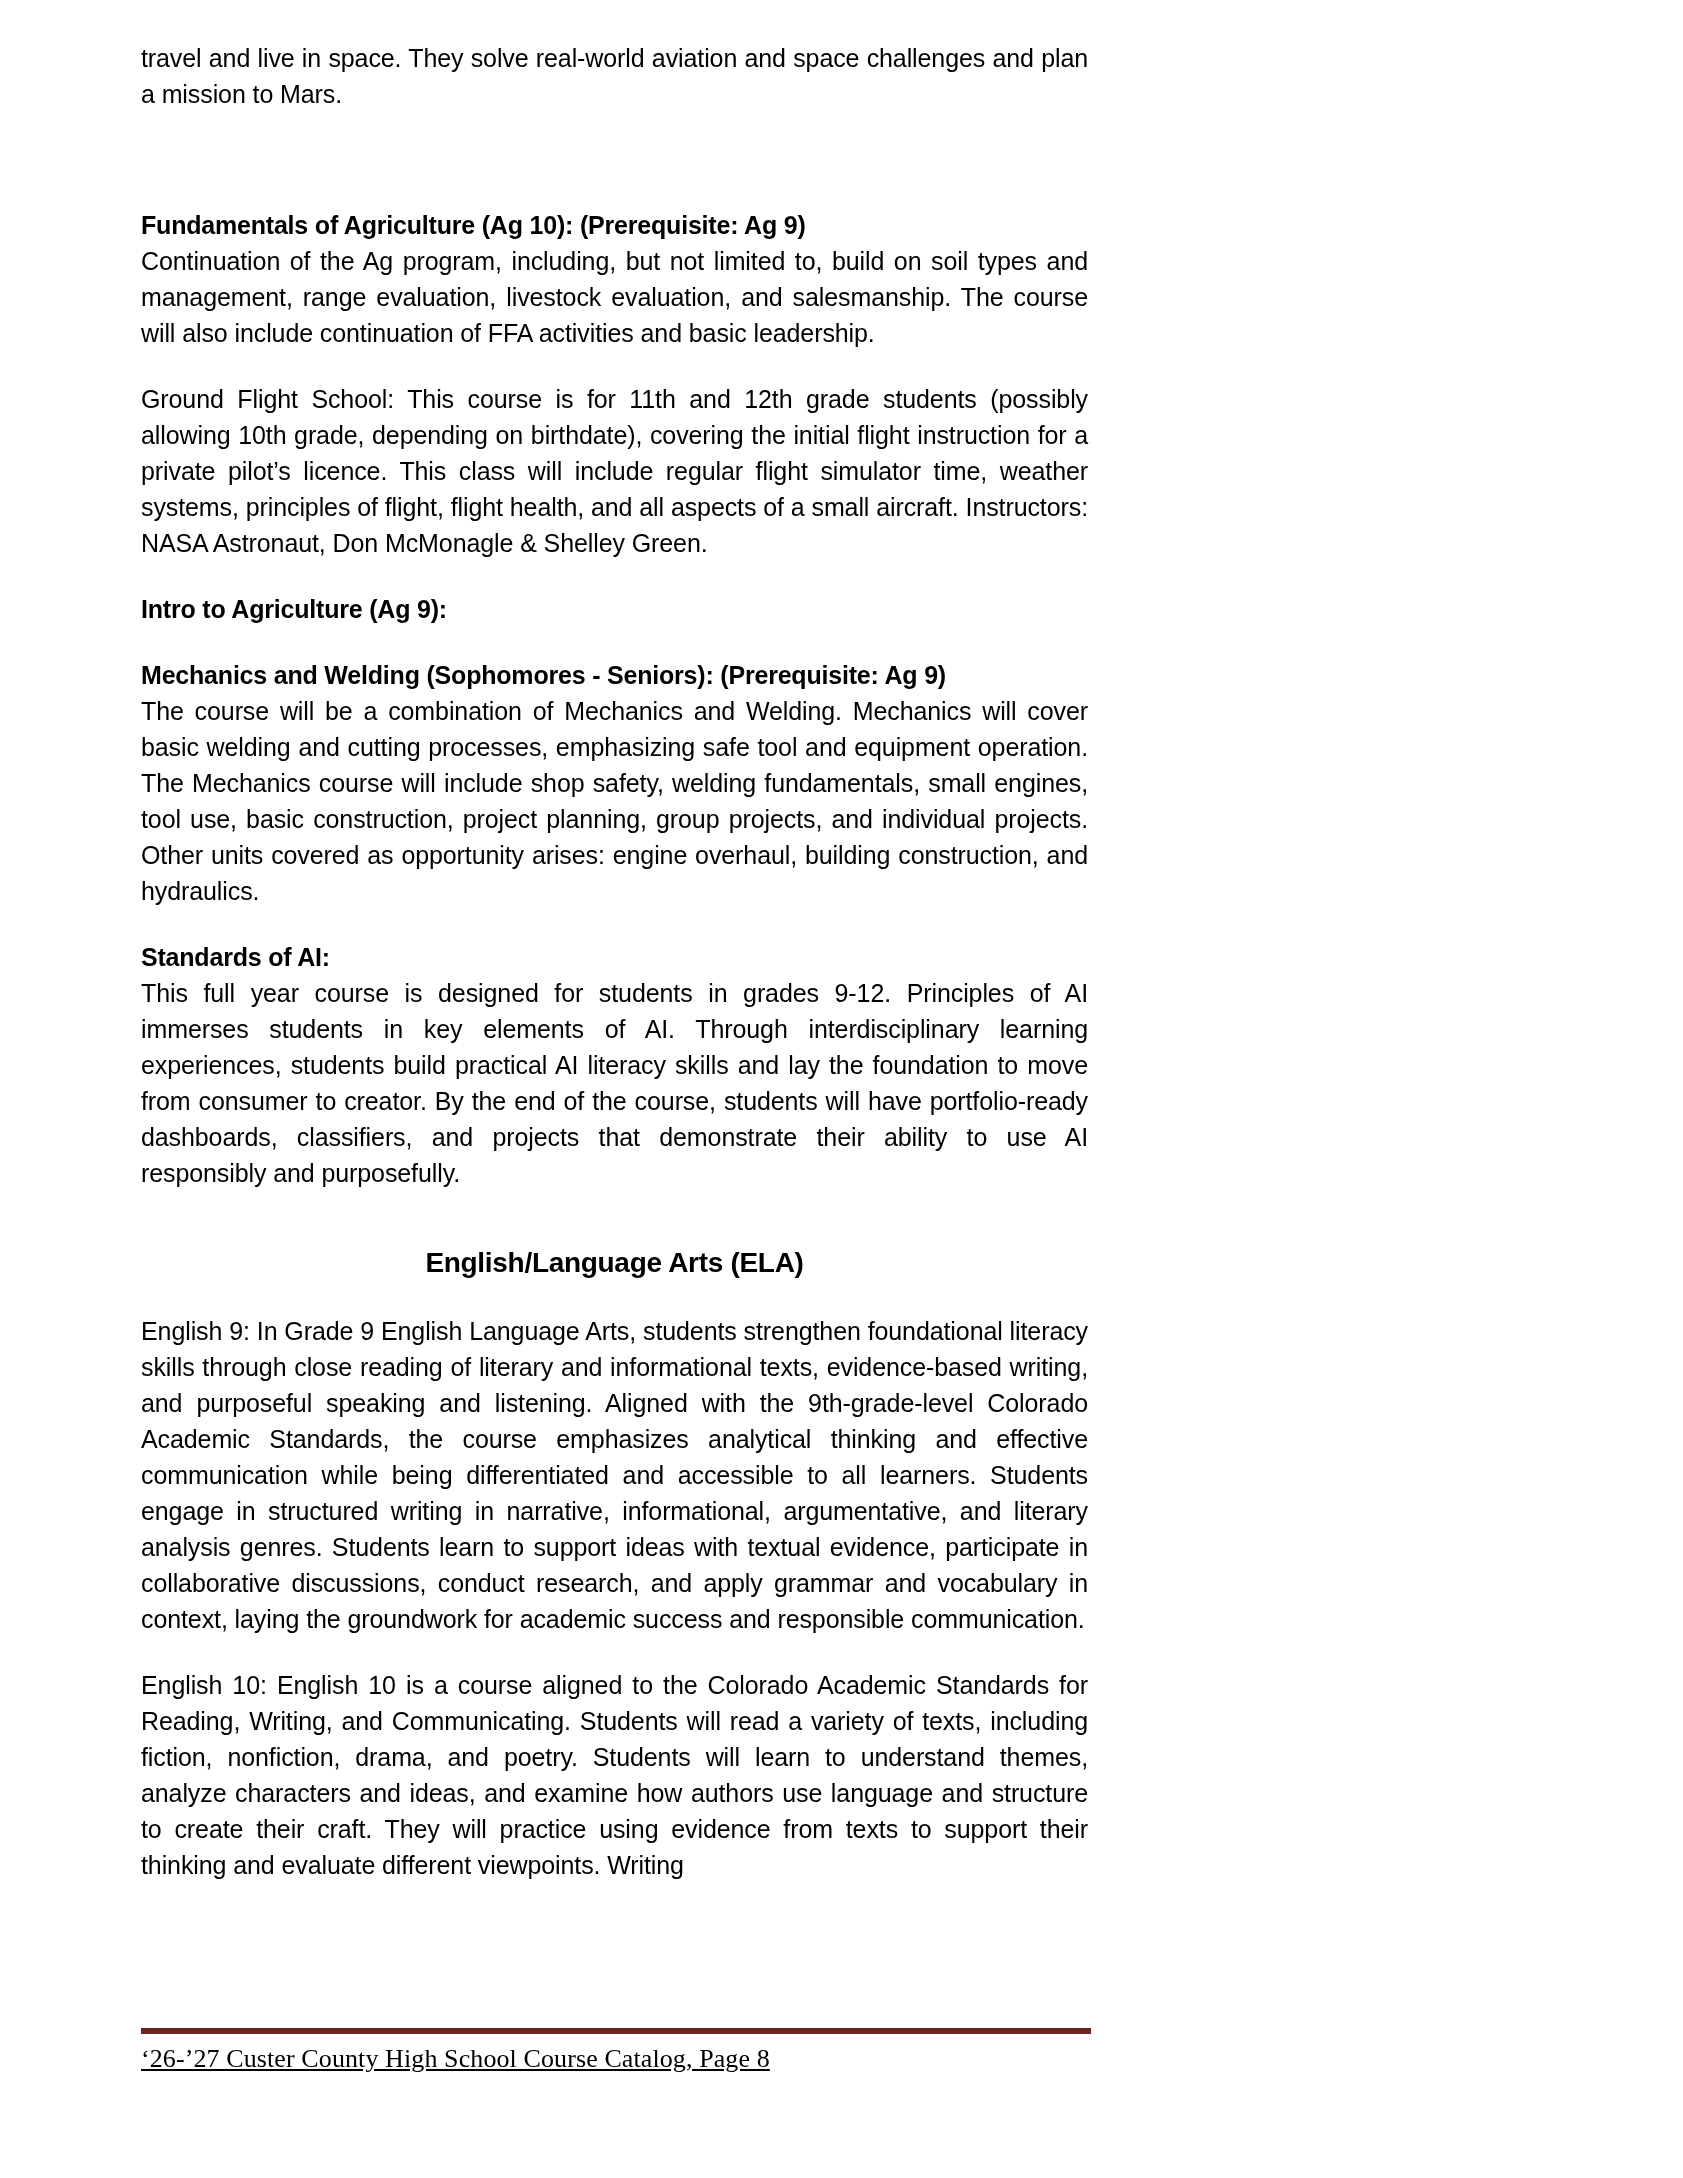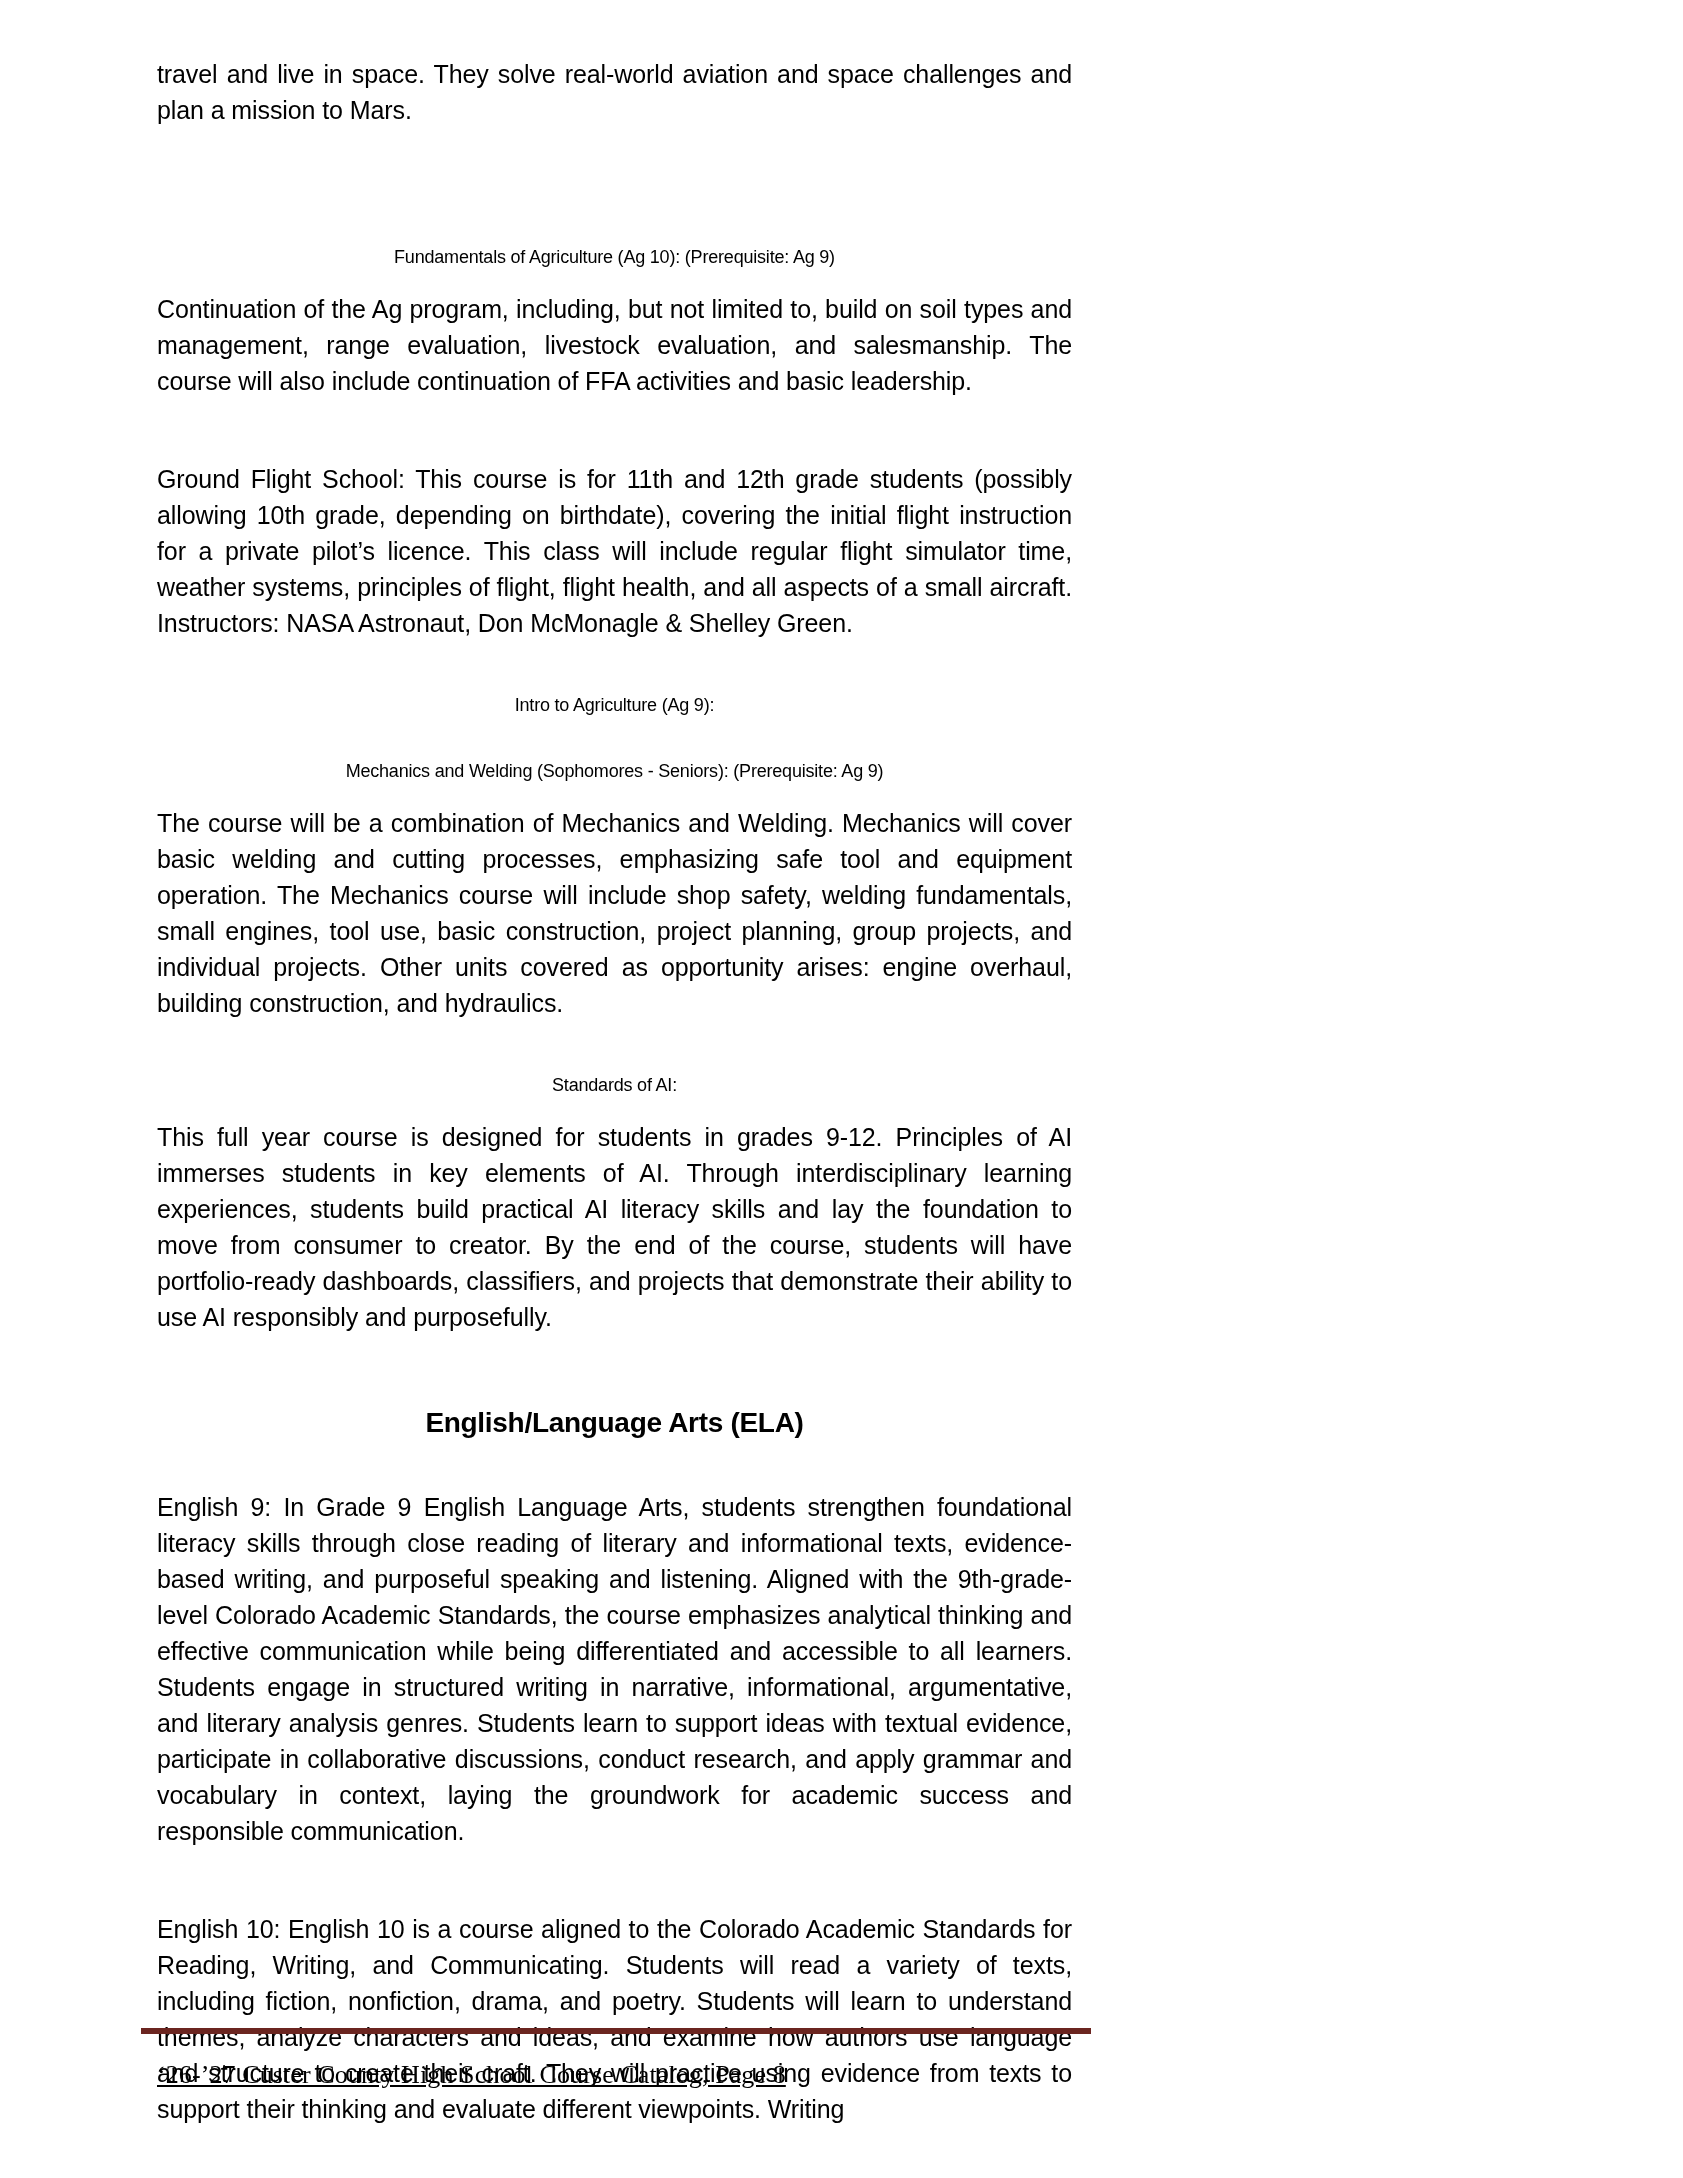--- a/index.html
+++ b/index.html
@@ -24,39 +24,39 @@
     box-sizing: border-box;
   }
   .content {
     position: absolute;
     left: 141px;
     top: 40px;
     width: 947px;
   }
   
   p, h2, h3, .para, .footer-text {
-    margin: 16px;
+    margin: 0;
     padding: 0;
   }
   .para {
     font-size: 25px;
     line-height: 36px;
     text-align: justify;
     text-justify: inter-word;
     letter-spacing: -0.1px;
     word-spacing: 0px;
     font-stretch: condensed;
     transform-origin: left top;
   }
   .ct-head {
-    font-size: 18px;
+    font-size: 25px;
     line-height: 36px;
-    font-weight: normal;
+    font-weight: bold;
     letter-spacing: -0.2px;
-    text-align: center;
+    text-align: left;
     font-stretch: condensed;
   }
   .inline-bold {
     font-weight: normal;
   }
   .section-title {
     font-size: 28px;
     line-height: 44px;
     font-weight: bold;
     text-align: center;

